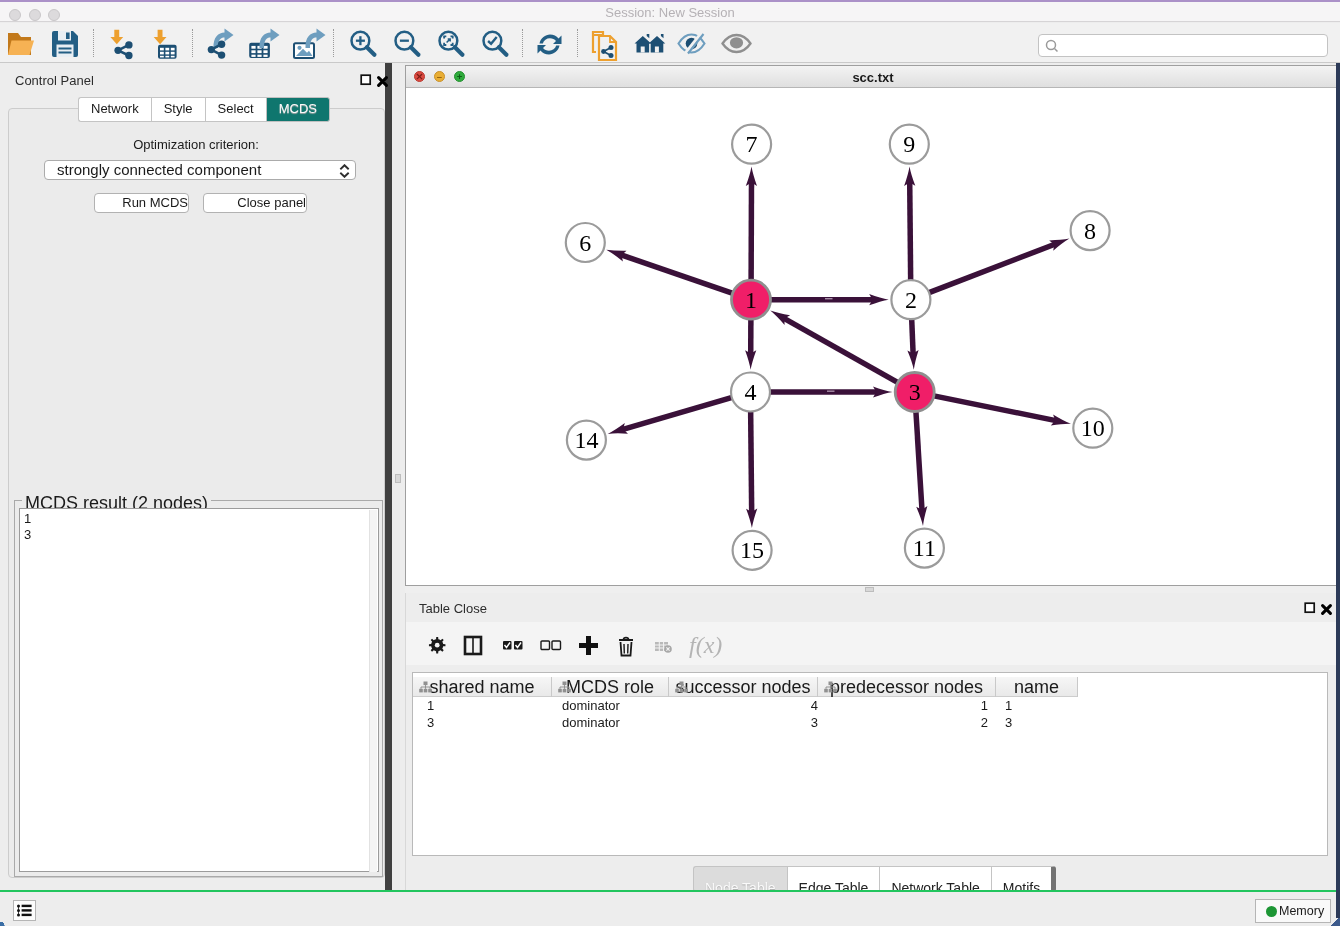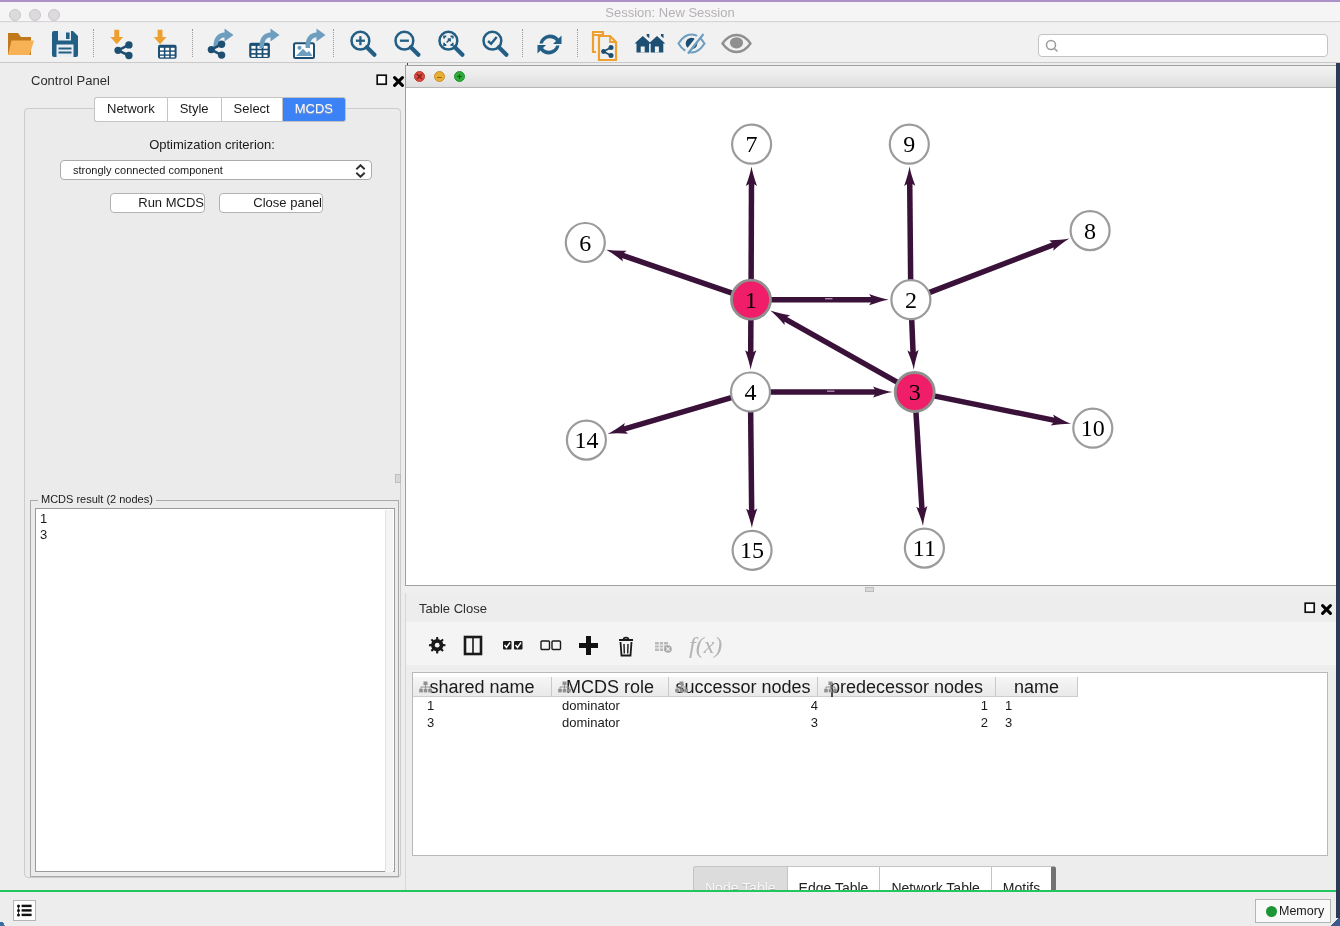--- a/index.html
+++ b/index.html
@@ -6,34 +6,34 @@
 .abs{position:absolute}
 
 #titlebar{left:0;top:0;width:1340px;height:22px;background:#f6f5f6;border-top:2px solid #ab91c8;border-bottom:1px solid #d6d4d6}
 #titlebar .light{position:absolute;top:7px;width:12px;height:12px;border-radius:50%;background:#dcdadc;border:1px solid #c9c7c9}
 #wintitle{left:0;top:5px;width:1340px;text-align:center;font-size:13px;color:#b5b1b5}
 
 #toolbar{left:0;top:23px;width:1340px;height:40px;background:#f1f1f1;border-bottom:1px solid #c9c9c9}
 .tsep{position:absolute;top:6px;height:28px;width:0;border-left:1px dotted #9a9a9a}
 #searchbox{left:1038px;top:11px;width:290px;height:23px;background:#fff;border:1px solid #c3c3c3;border-radius:4px}
 
-#cpanel{left:16px;top:63px;width:392px;height:827px;background:#ededed;border-right:1px solid #404040}
+#cpanel{left:0;top:63px;width:392px;height:827px;background:#ededed;border-right:7px solid #404040}
 #cphead{left:15px;top:10px;font-size:13px;color:#2d2d2d}
 .phicons{position:absolute;top:9px;font-size:13px;color:#111}
 #cptabs{left:78px;top:34px;height:25px;display:flex;font-size:13px}
 #cptabs .tab{padding:2px 12px 0;background:#fff;border:1px solid #c4c4c4;border-right:none;color:#1a1a1a;line-height:18px}
 #cptabs .tab:first-child{border-radius:3px 0 0 3px}
-#cptabs .tab.sel{background:#3b82f6;border:1px solid #c0c0c0;color:#fafafa;text-shadow:0 1px 1px #aaa;border-radius:0 3px 3px 0}
+#cptabs .tab.sel{background:#0f766e;border:1px solid #c0c0c0;color:#fafafa;text-shadow:0 1px 1px #aaa;border-radius:0 3px 3px 0}
 #cpcontent{left:8px;top:45px;width:377px;height:770px;background:#ebebeb;border:1px solid #cccccc;border-radius:4px}
 #optlabel{left:0;top:74px;width:392px;text-align:center;font-size:13px;color:#1a1a1a}
-#optsel{left:44px;top:97px;width:312px;height:20px;background:#fff;border:1px solid #ababab;border-radius:4px;font-size:11px;color:#1a1a1a;line-height:18px;padding-left:12px}
+#optsel{left:44px;top:97px;width:312px;height:20px;background:#fff;border:1px solid #ababab;border-radius:4px;font-size:15px;color:#1a1a1a;line-height:18px;padding-left:12px}
 #optsel svg{position:absolute;right:5px;top:3px}
 .btn{position:absolute;height:20px;background:#fff;border:1px solid #b2b2b2;border-radius:4px;font-size:13px;color:#1a1a1a;text-align:right;line-height:18px}
 #mcdsgroup{left:14px;top:437px;width:369px;height:377px;border:1px solid #a9a9a9}
-#mcdslabel{position:absolute;left:7px;top:-8px;background:#ebebeb;padding:0 3px;font-size:11px;color:#1a1a1a}
+#mcdslabel{position:absolute;left:7px;top:-8px;background:#ebebeb;padding:0 3px;font-size:18px;color:#1a1a1a}
 #mcdsinner{position:absolute;left:4px;top:7px;width:360px;height:364px;background:#fff;border:1px solid #9b9b9b}
 #mcdstext{position:absolute;left:4px;top:2px;font-size:13px;color:#1a1a1a;line-height:16px}
 #mcdsscroll{position:absolute;right:1px;top:1px;width:8px;height:362px;background:#f4f4f4;border-left:1px solid #e2e2e2}
 
 #netwin{left:405px;top:65px;width:935px;height:521px;background:#fff;border:1px solid #9f9f9f;border-right:none}
 #nettitle{position:absolute;left:0;top:0;width:100%;height:22px;background:linear-gradient(#f3f3f3,#dfdfdf);border-bottom:1px solid #b6b6b6}
 #nettitle .tl{position:absolute;top:5px;width:11px;height:11px;border-radius:50%;font-size:9.5px;line-height:10.5px;text-align:center;font-weight:bold}
 #netname{position:absolute;left:0;top:4px;width:100%;text-align:center;font-size:13px;font-weight:bold;color:#1a1a1a}
 
 #hdivider{left:405px;top:586px;width:935px;height:7px;background:#efefef}
@@ -260,20 +260,21 @@
       <div id="mcdsscroll"></div>
     </div>
   </div>
 </div>
 
 <div class="abs" id="netwin">
   <div id="nettitle">
     <div class="tl" style="left:8px;background:#dd4a41;border:1px solid #b8382f;color:#7c1d16">✕</div>
     <div class="tl" style="left:28px;background:#e9ae34;border:1px solid #c9912a;color:#92600d">–</div>
     <div class="tl" style="left:48px;background:#2fab3c;border:1px solid #239030;color:#0d5c16">+</div>
+    <div id="netname">scc.txt</div>
   </div>
   <svg id="graph" width="933" height="497" style="position:absolute;left:0;top:23px" viewBox="0 0 933 497">
     <g stroke="#3a1139" stroke-width="5.5">
         <line x1="345.1" y1="196.1" x2="345.5" y2="91.6"></line>
         <line x1="331.2" y1="205.9" x2="213.7" y2="165.4"></line>
         <line x1="359.6" y1="210.7" x2="468.5" y2="210.7"></line>
         <line x1="344.9" y1="225.3" x2="344.7" y2="266.6"></line>
         <line x1="504.7" y1="196.1" x2="503.7" y2="91.6"></line>
         <line x1="518.5" y1="205.4" x2="650.1" y2="154.7"></line>
         <line x1="505.5" y1="225.3" x2="507.2" y2="266.6"></line>

